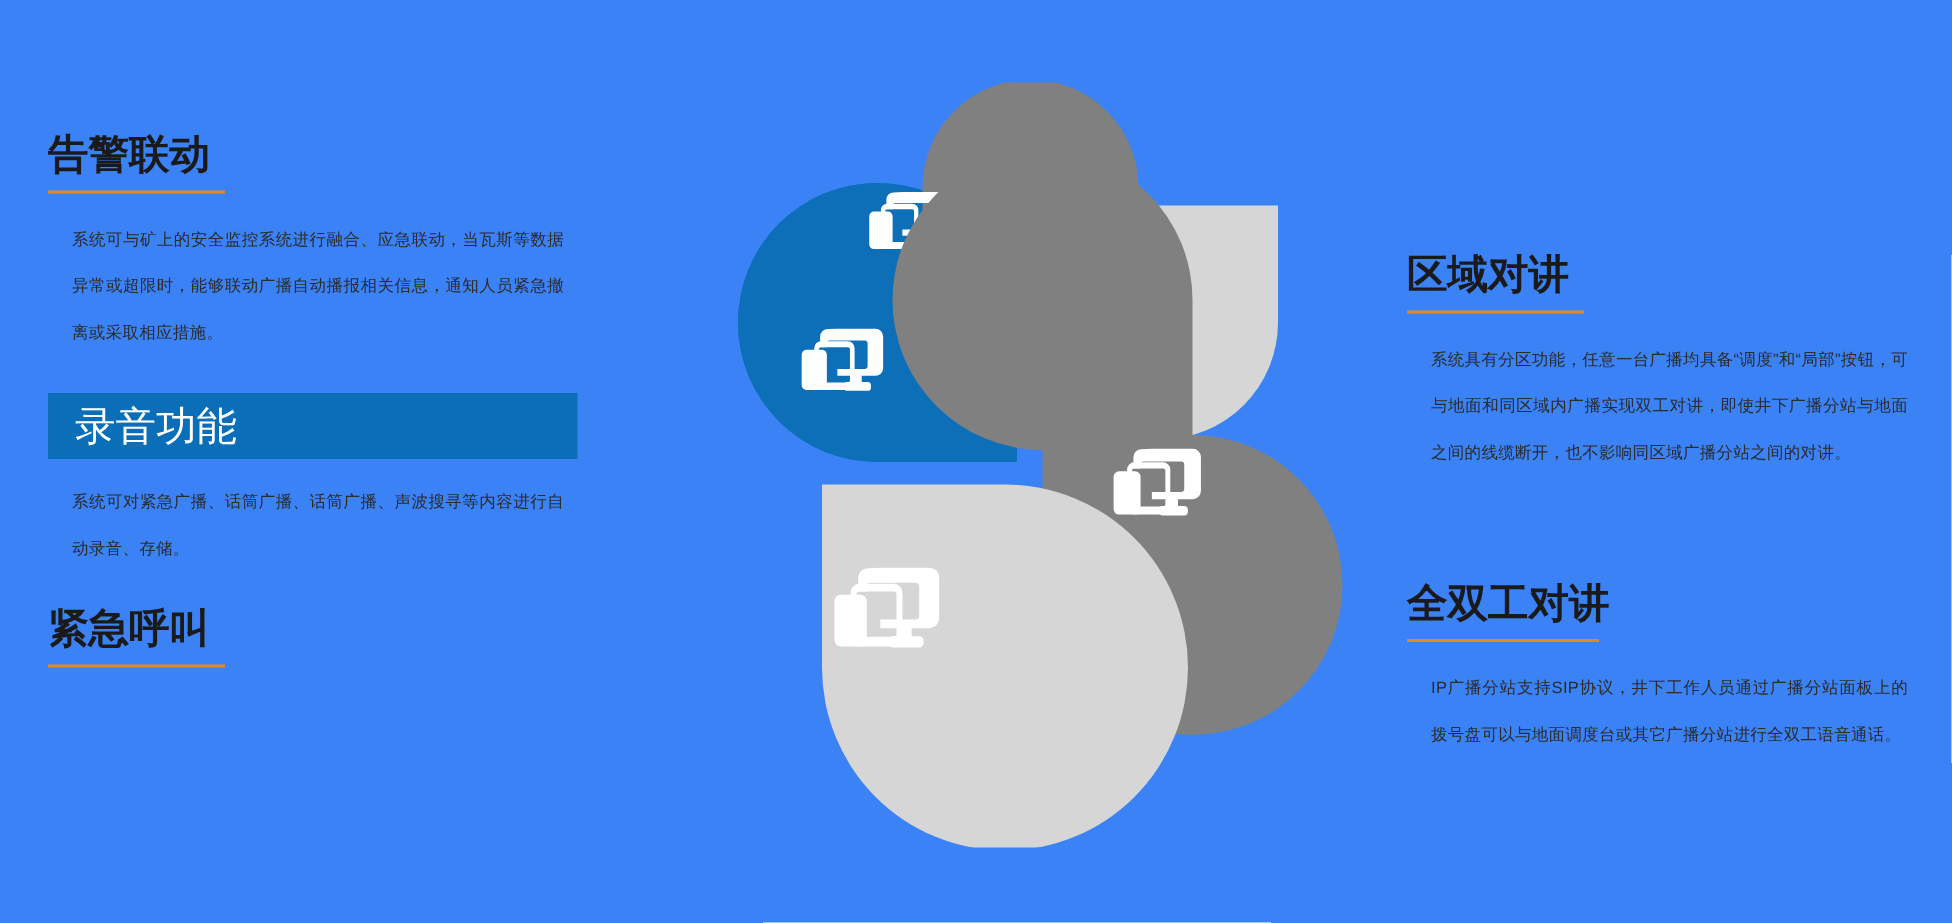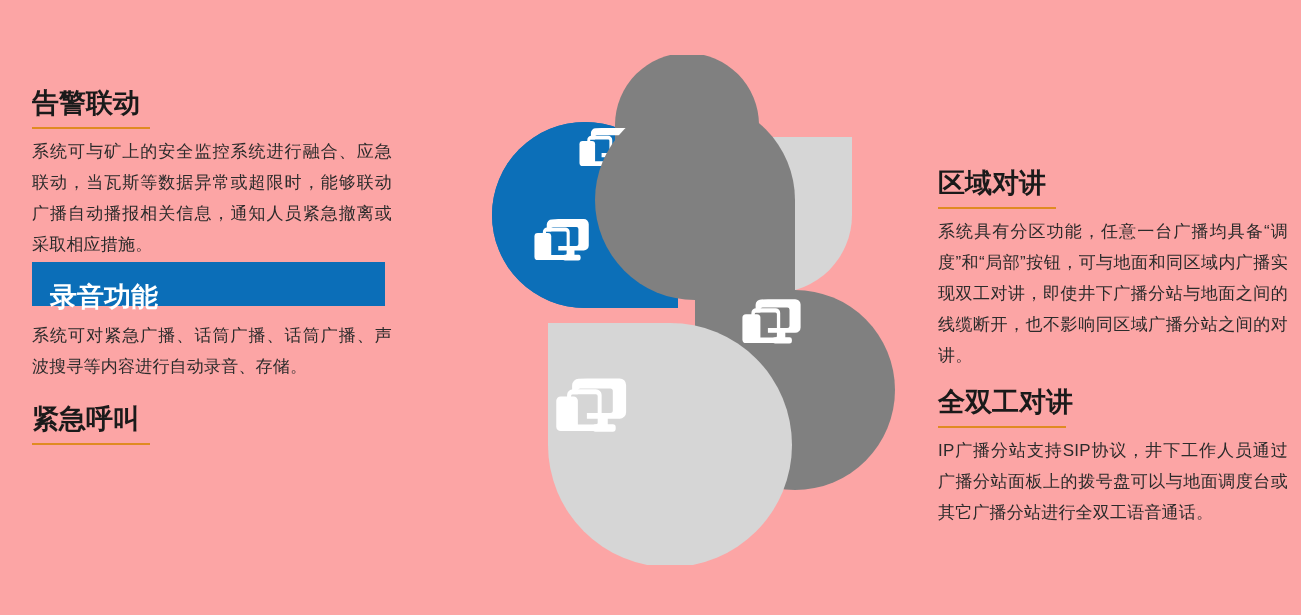--- a/index.html
+++ b/index.html
@@ -9,21 +9,21 @@
     background: #ffffff;
   }
   body {
     font-family: "Liberation Sans", "DejaVu Sans", sans-serif;
     -webkit-font-smoothing: antialiased;
   }
   #page {
     position: relative;
     width: 1301px;
     height: 615px;
-    background: #fca5a5;
+    background: #3b82f6;
     overflow: hidden;
   }
 
   
   .col {
     position: absolute;
     top: 0;
     height: 615px;
   }
   .col-left  { left: 32px;  width: 360px; }
@@ -50,39 +50,39 @@
     width: 118px;
     height: 2px;
     background: #e08b22;
     margin-top: 9px;
     margin-bottom: 7px;
   }
   .title-rule.wide { width: 128px; }
 
   .feature-body {
     font-family: "Liberation Sans", "DejaVu Sans", sans-serif;
-    font-size: 17px;
+    font-size: 11px;
     color: #2b2b2b;
     line-height: 31px;
     letter-spacing: 0.2px;
-    margin: 0;
+    margin: 16px;
     text-align: justify;
     text-justify: inter-ideograph;
   }
 
   
   .feature-title-bar {
     background: #0b6eb8;
     color: #ffffff;
     font-family: "Liberation Serif", "DejaVu Serif", serif;
     font-size: 27px;
-    font-weight: bold;
+    font-weight: normal;
     line-height: 44px;
     height: 44px;
-    padding: 13px 0 0 18px;
+    padding: 0 0 0 18px;
     margin: 0;
     width: 353px;
     box-sizing: border-box;
     white-space: nowrap;
   }
 
   
   #graphic {
     position: absolute;
     left: 425px;

